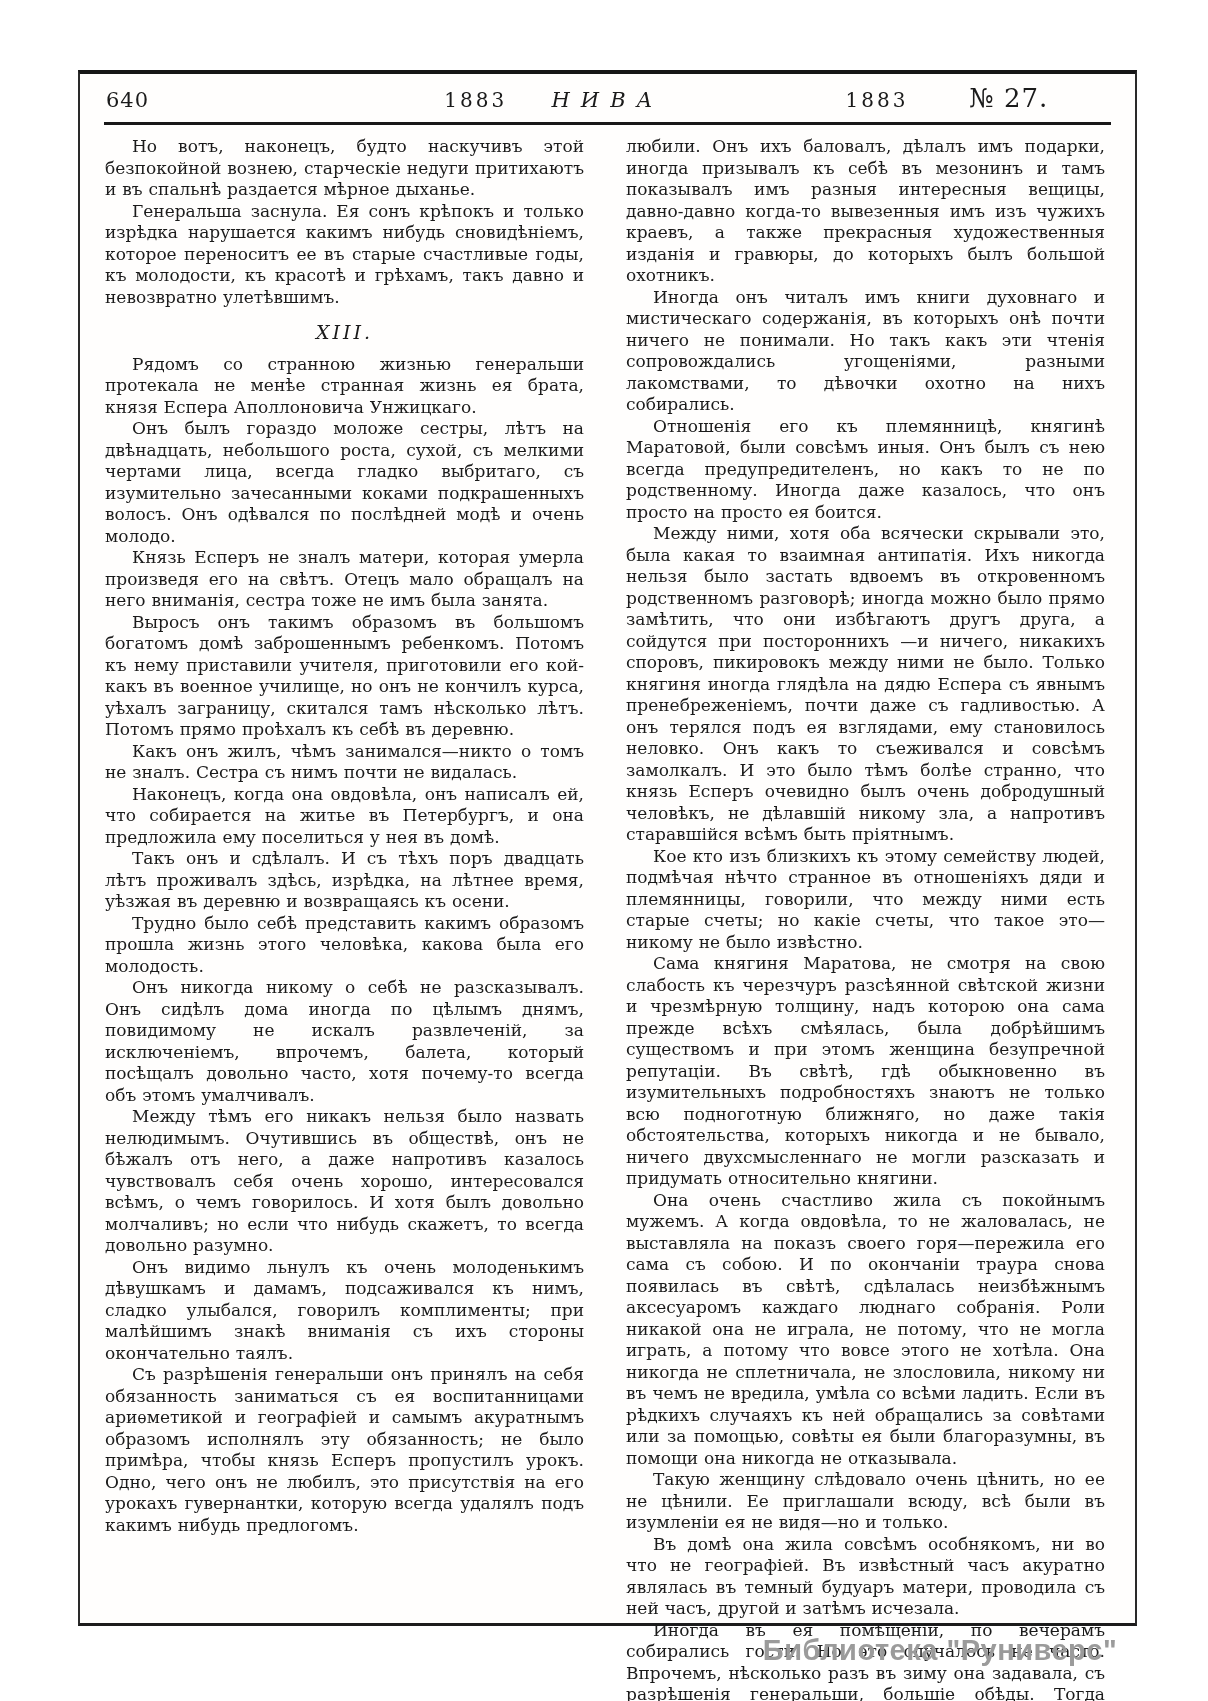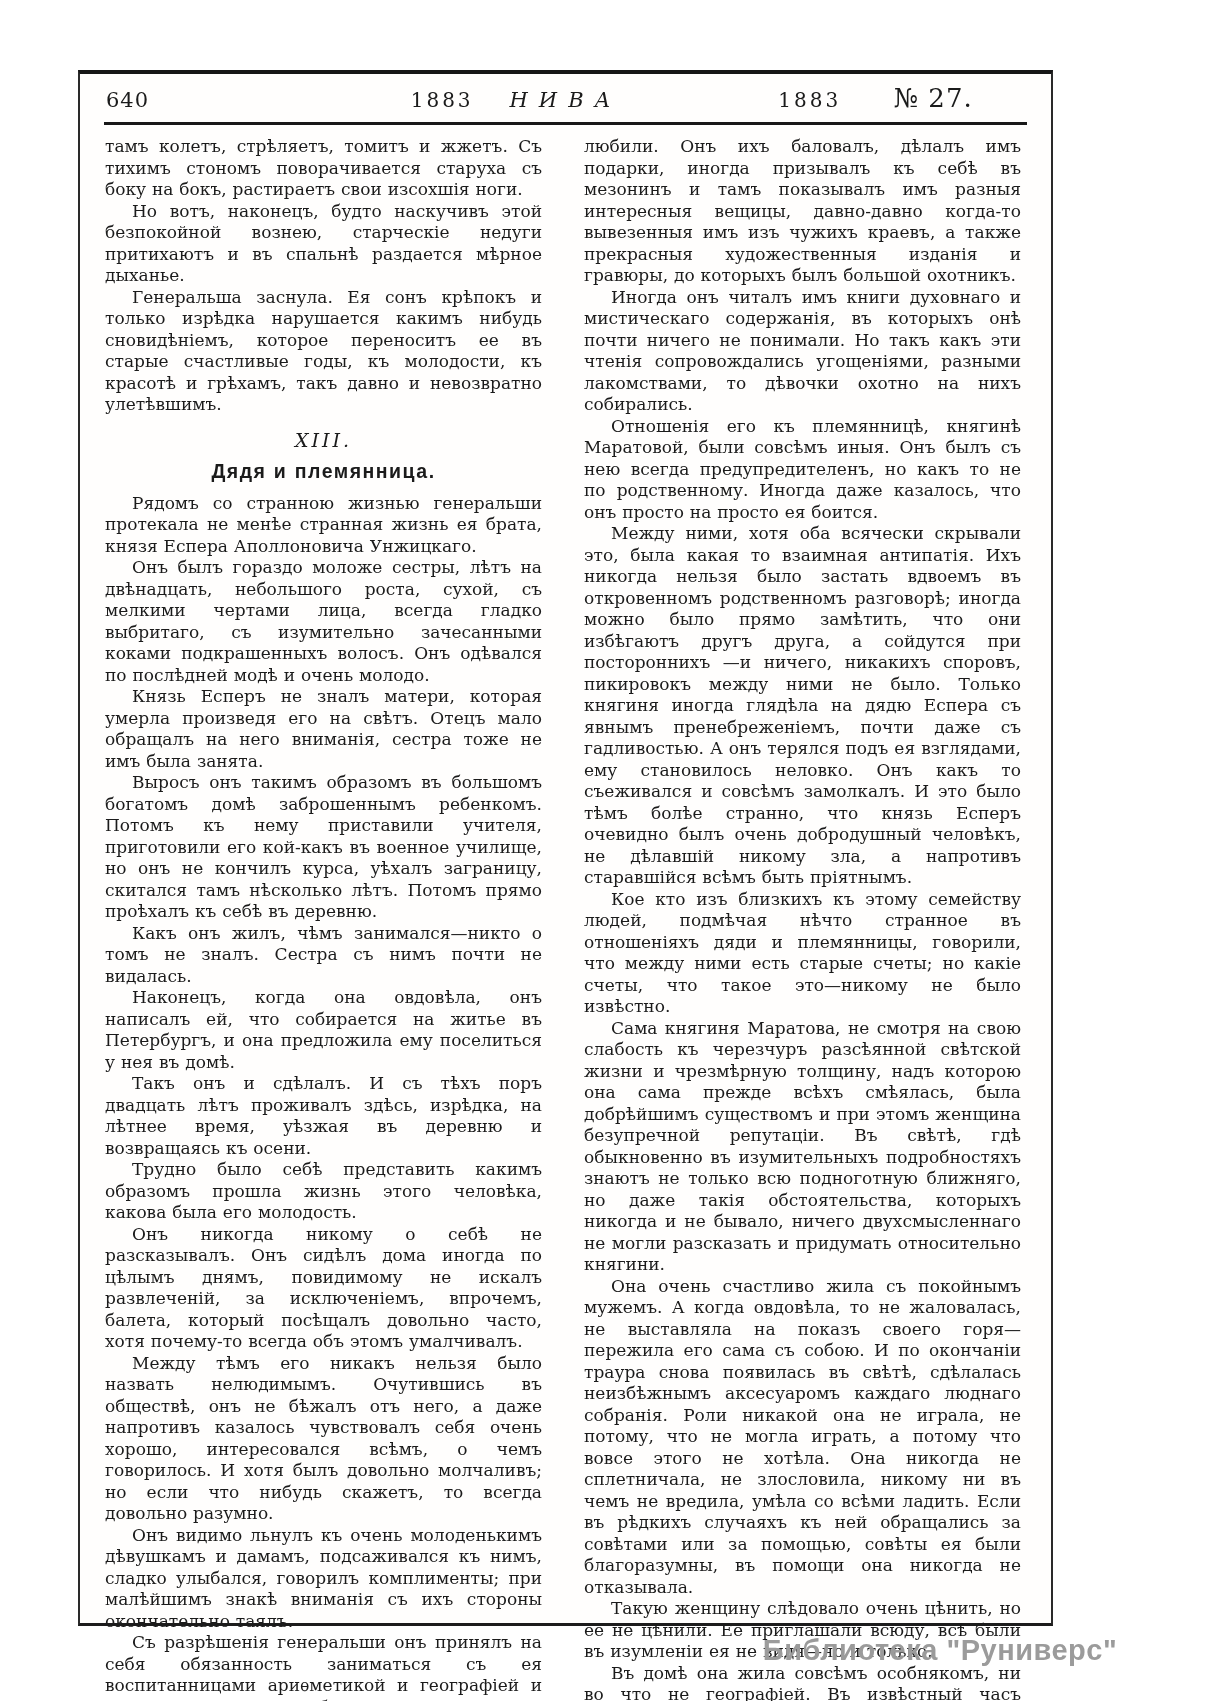--- a/index.html
+++ b/index.html
@@ -3,21 +3,21 @@
 <meta charset="utf-8">
 <style>
   html,body{margin:0;padding:0;background:#ffffff;}
   body{
     width:1208px;height:1701px;position:relative;overflow:hidden;
     font-family:"DejaVu Serif","Liberation Serif",serif;
     color:#1b1b1b;
     -webkit-font-smoothing:antialiased;
   }
   .sheet{
-    position:absolute;left:78px;top:70px;width:975px;height:1556px;
+    position:absolute;left:78px;top:70px;width:1059px;height:1556px;
     background:#fffefd;
     border-top:4px solid #161616;
     border-left:2px solid #2a2a2a;
     border-right:2px solid #2a2a2a;
     border-bottom:3px solid #1c1c1c;
     box-sizing:border-box;
   }
   .page-header{
     display:flex;align-items:baseline;
     padding:9px 26px 7px 26px;
@@ -75,25 +75,23 @@
     <div class="cell h-pageno">640</div>
     <div class="cell h-year">1883</div>
     <div class="cell h-title">НИВА</div>
     <div class="cell h-year">1883</div>
     <div class="cell h-issue">№ 27.</div>
   </div>
   <div class="header-rule"></div>
 
   <div class="columns">
     <div class="col" id="left-col">
-        <p class="noindent">тамъ колетъ, стрѣляетъ, томитъ и жжетъ. Съ тихимъ стономъ поворачивается старуха съ боку на бокъ, растираетъ свои изсохшія ноги.</p>
         <p class="">Но вотъ, наконецъ, будто наскучивъ этой безпокойной вознею, старческіе недуги притихаютъ и въ спальнѣ раздается мѣрное дыханье.</p>
         <p class="">Генеральша заснула. Ея сонъ крѣпокъ и только изрѣдка нарушается какимъ нибудь сновидѣніемъ, которое переноситъ ее въ старые счастливые годы, къ молодости, къ красотѣ и грѣхамъ, такъ давно и невозвратно улетѣвшимъ.</p>
         <p class="chapter-number">XIII.</p>
-        <p class="chapter-title">Дядя и племянница.</p>
         <p class="">Рядомъ со странною жизнью генеральши протекала не менѣе странная жизнь ея брата, князя Еспера Аполлоновича Унжицкаго.</p>
         <p class="">Онъ былъ гораздо моложе сестры, лѣтъ на двѣнадцать, небольшого роста, сухой, съ мелкими чертами лица, всегда гладко выбритаго, съ изумительно зачесанными коками подкрашенныхъ волосъ. Онъ одѣвался по послѣдней модѣ и очень молодо.</p>
         <p class="">Князь Есперъ не зналъ матери, которая умерла произведя его на свѣтъ. Отецъ мало обращалъ на него вниманія, сестра тоже не имъ была занята.</p>
         <p class="">Выросъ онъ такимъ образомъ въ большомъ богатомъ домѣ заброшеннымъ ребенкомъ. Потомъ къ нему приставили учителя, приготовили его кой-какъ въ военное училище, но онъ не кончилъ курса, уѣхалъ заграницу, скитался тамъ нѣсколько лѣтъ. Потомъ прямо проѣхалъ къ себѣ въ деревню.</p>
         <p class="">Какъ онъ жилъ, чѣмъ занимался—никто о томъ не зналъ. Сестра съ нимъ почти не видалась.</p>
         <p class="">Наконецъ, когда она овдовѣла, онъ написалъ ей, что собирается на житье въ Петербургъ, и она предложила ему поселиться у нея въ домѣ.</p>
         <p class="">Такъ онъ и сдѣлалъ. И съ тѣхъ поръ двадцать лѣтъ проживалъ здѣсь, изрѣдка, на лѣтнее время, уѣзжая въ деревню и возвращаясь къ осени.</p>
         <p class="">Трудно было себѣ представить какимъ образомъ прошла жизнь этого человѣка, какова была его молодость.</p>
         <p class="">Онъ никогда никому о себѣ не разсказывалъ. Онъ сидѣлъ дома иногда по цѣлымъ днямъ, повидимому не искалъ развлеченій, за исключеніемъ, впрочемъ, балета, который посѣщалъ довольно часто, хотя почему-то всегда объ этомъ умалчивалъ.</p>
         <p class="">Между тѣмъ его никакъ нельзя было назвать нелюдимымъ. Очутившись въ обществѣ, онъ не бѣжалъ отъ него, а даже напротивъ казалось чувствовалъ себя очень хорошо, интересовался всѣмъ, о чемъ говорилось. И хотя былъ довольно молчаливъ; но если что нибудь скажетъ, то всегда довольно разумно.</p>

